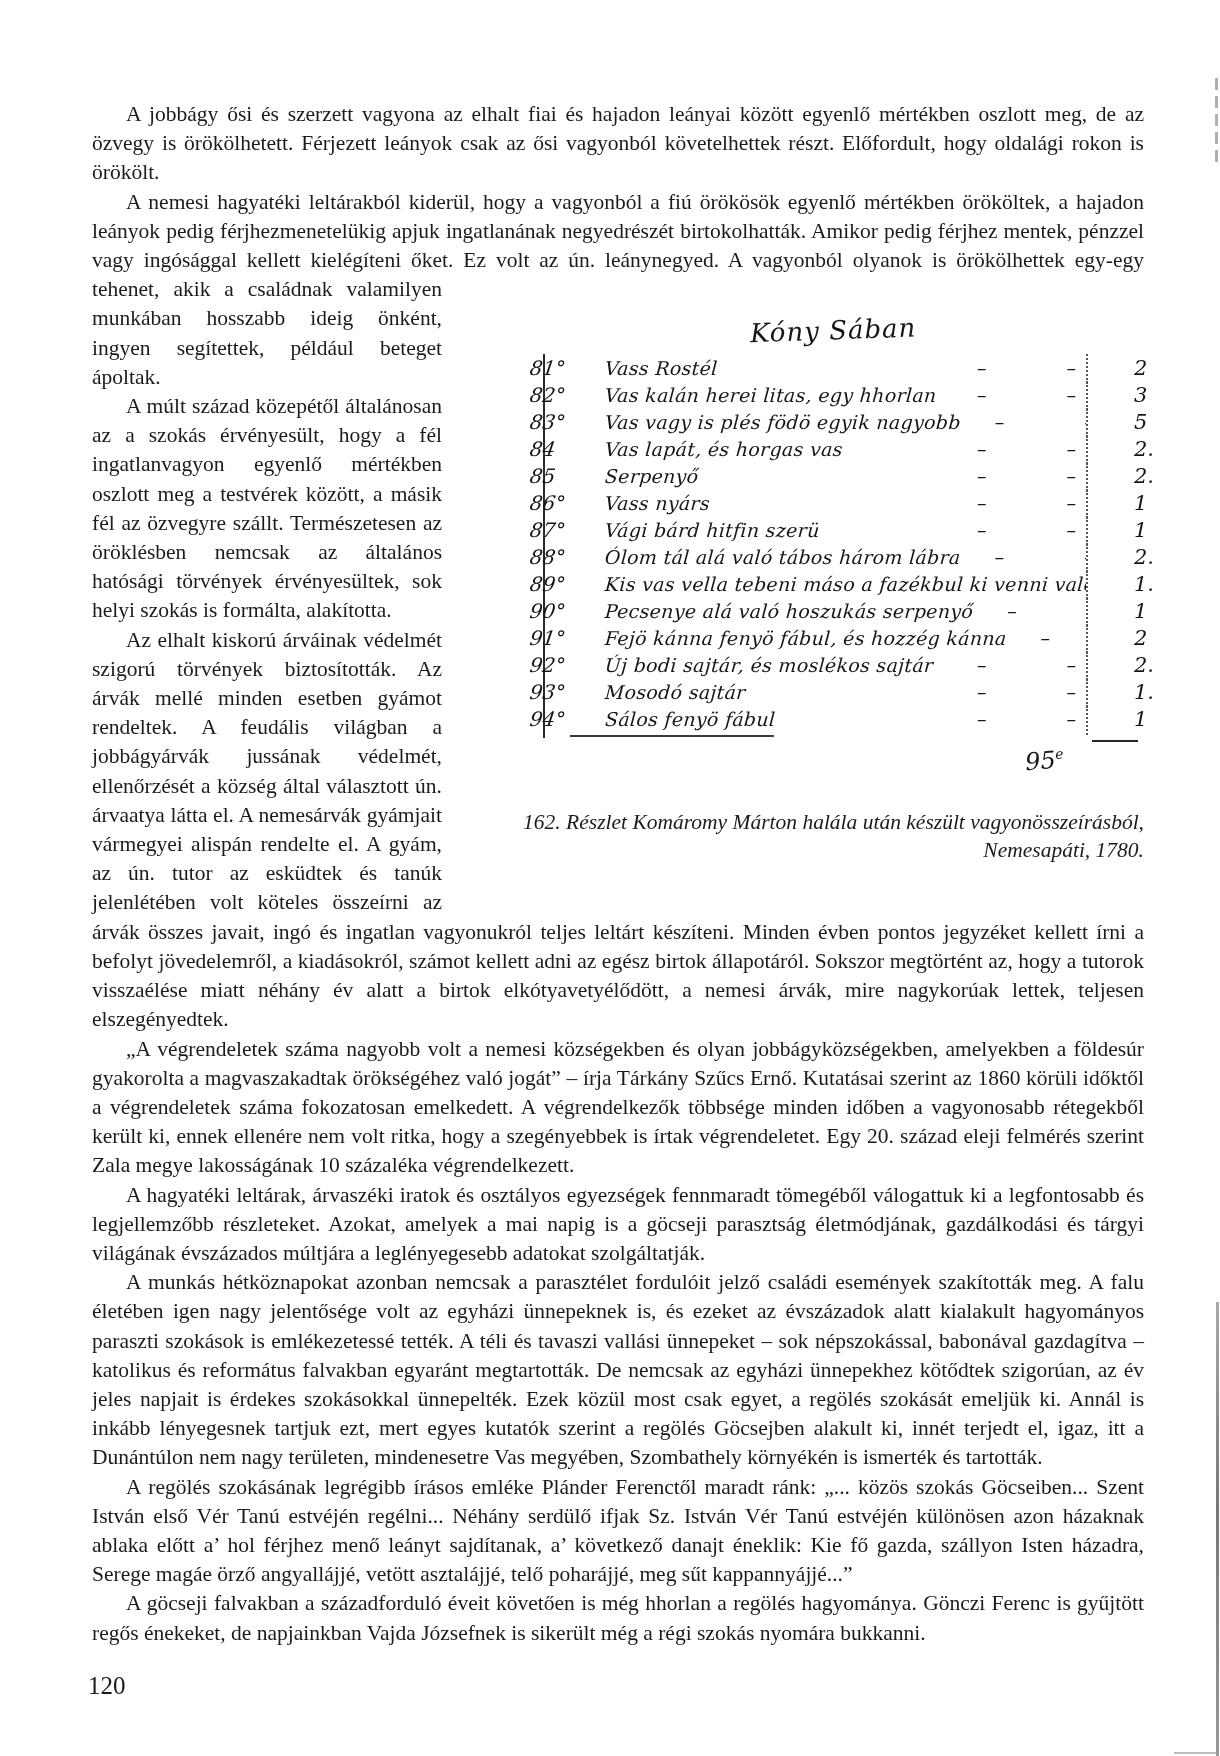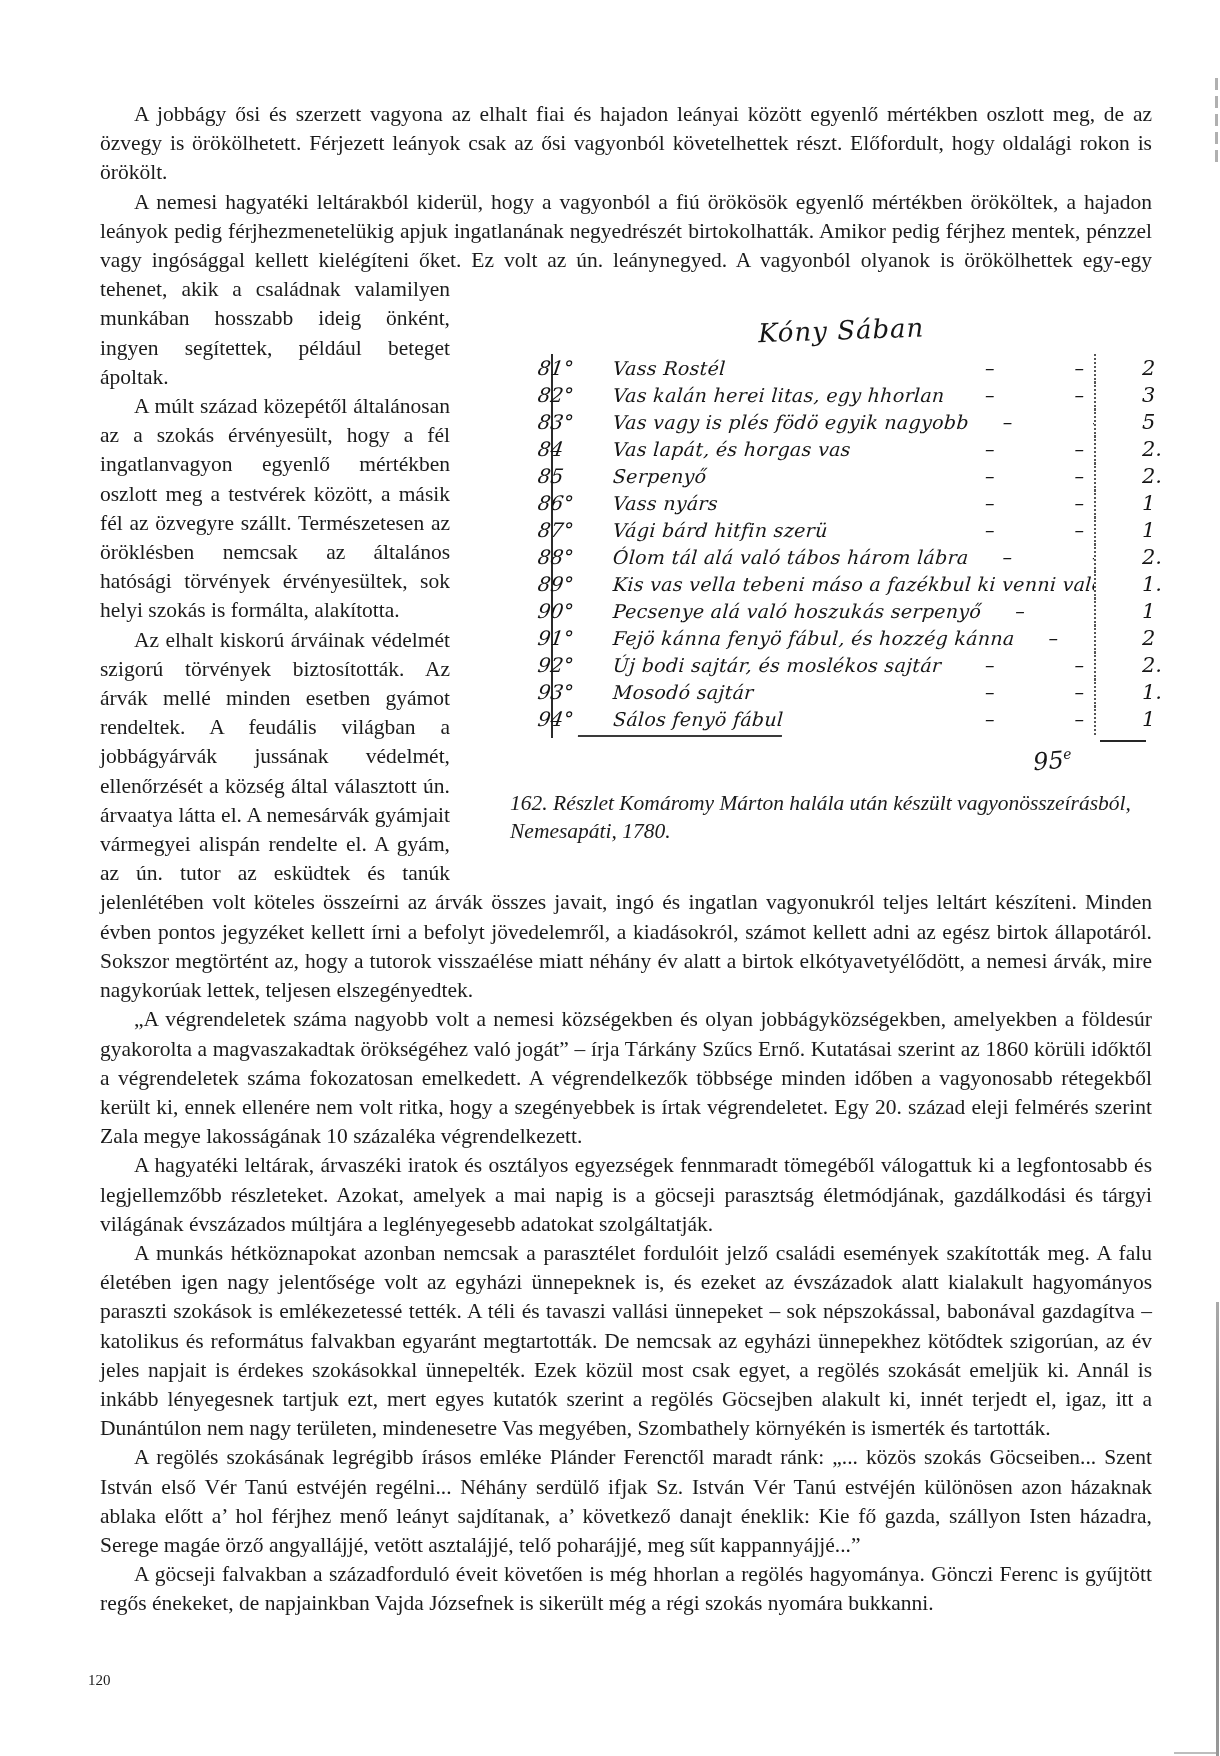--- a/index.html
+++ b/index.html
@@ -2,21 +2,21 @@
 <html lang="hu"><head>
 <meta charset="utf-8">
 <style>
   html,body{margin:0;padding:0;}
   body{
     width:1220px;height:1756px;position:relative;background:#ffffff;
     font-family:"Liberation Serif","DejaVu Serif",serif;color:#1b1b1b;
     overflow:hidden;
   }
   .text-block{
-    position:absolute;left:100px;top:100px;width:1052px;
+    position:absolute;left:92px;top:100px;width:1052px;
   }
   .para{
     font-size:21.5px;line-height:29.2px;text-align:justify;
     text-justify:inter-word;margin:0;hyphens:auto;
   }
   .para.indent{text-indent:34px;}
   
   figure.ms-figure{
     float:right;width:676px;margin:2px 0 30px 26px;padding:0;
   }
@@ -48,27 +48,27 @@
   .ms-dash2{margin-right:10px;}
   .ms-val{
     flex:0 0 auto;width:44px;border-left:2px dotted #555;
     text-align:left;padding-left:12px;font-size:21px;
   }
   .ms-sum{position:relative;height:44px;margin-left:28px;}
   .ms-sum-line{position:absolute;right:6px;top:8px;width:46px;border-top:2px solid #262626;}
   .ms-total{position:absolute;right:80px;top:10px;font-size:24px;transform:rotate(-4deg);}
   .ms-total sup{font-size:14px;}
   figcaption.ms-caption{
-    margin-top:13px;text-align:left;font-style:italic;
+    margin-top:32px;text-align:right;font-style:italic;
     font-size:21.5px;line-height:28px;
   }
   figcaption.ms-caption span{display:block;}
   
   .page-number{
-    position:absolute;left:88px;top:1672px;font-size:15px;
+    position:absolute;left:88px;top:1672px;font-size:25px;
   }
   .scan-edge-top{
     position:absolute;right:2px;top:78px;width:3px;height:88px;
     background:repeating-linear-gradient(#b0b0b0 0 12px,#ffffff 12px 18px);
   }
   .scan-edge-bottom{
     position:absolute;right:1px;top:1302px;width:3px;height:454px;
     background:linear-gradient(#aaaaaa,#777777 45%,#999999);
   }
   .scan-edge-corner{

